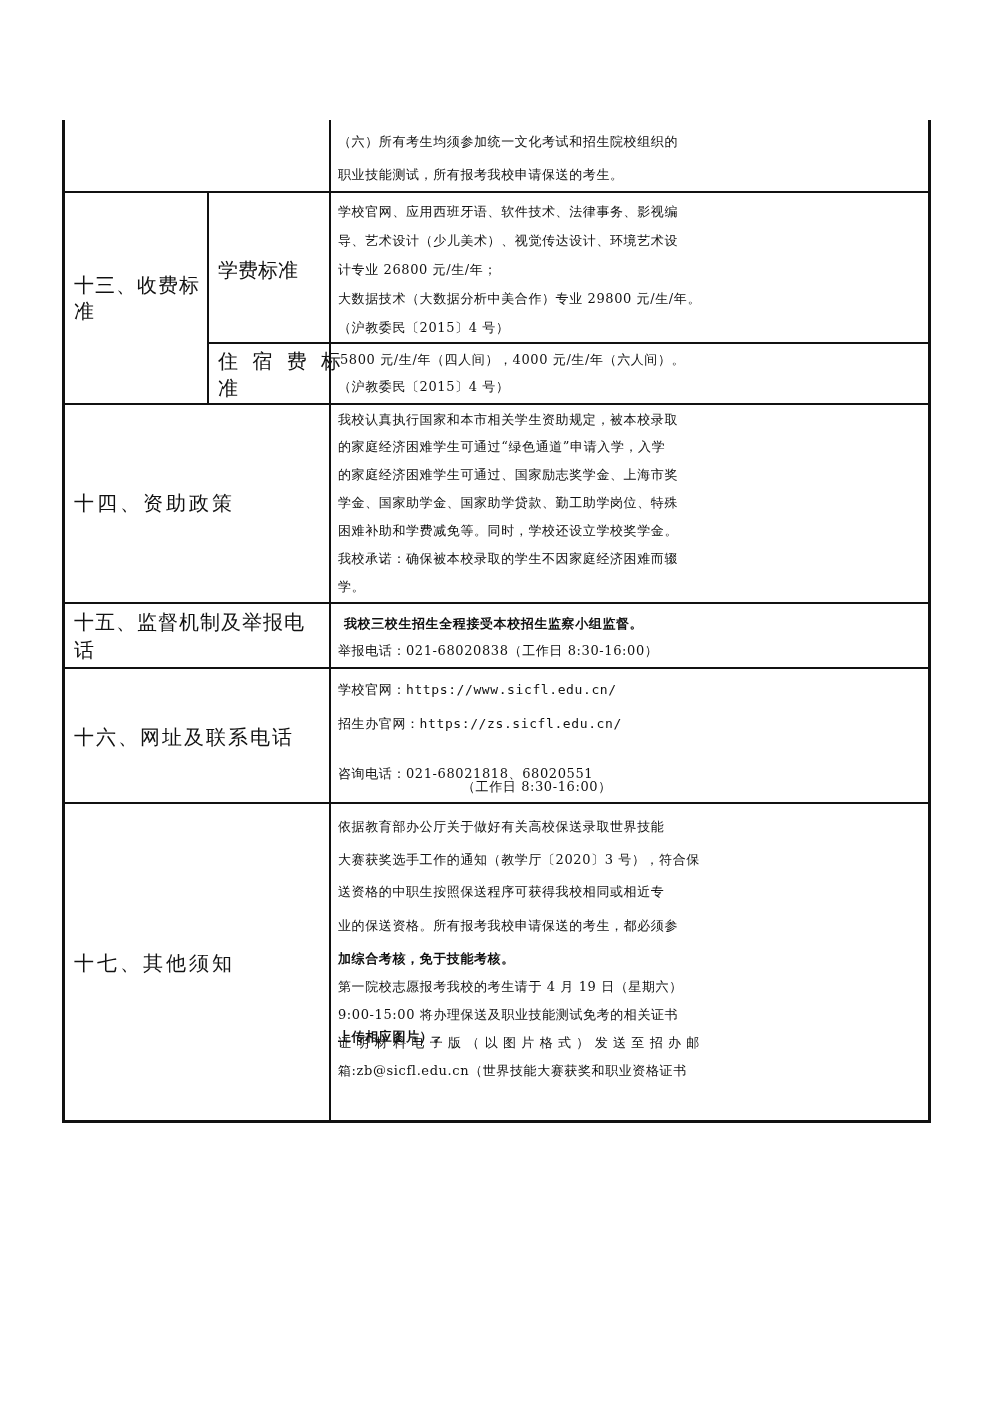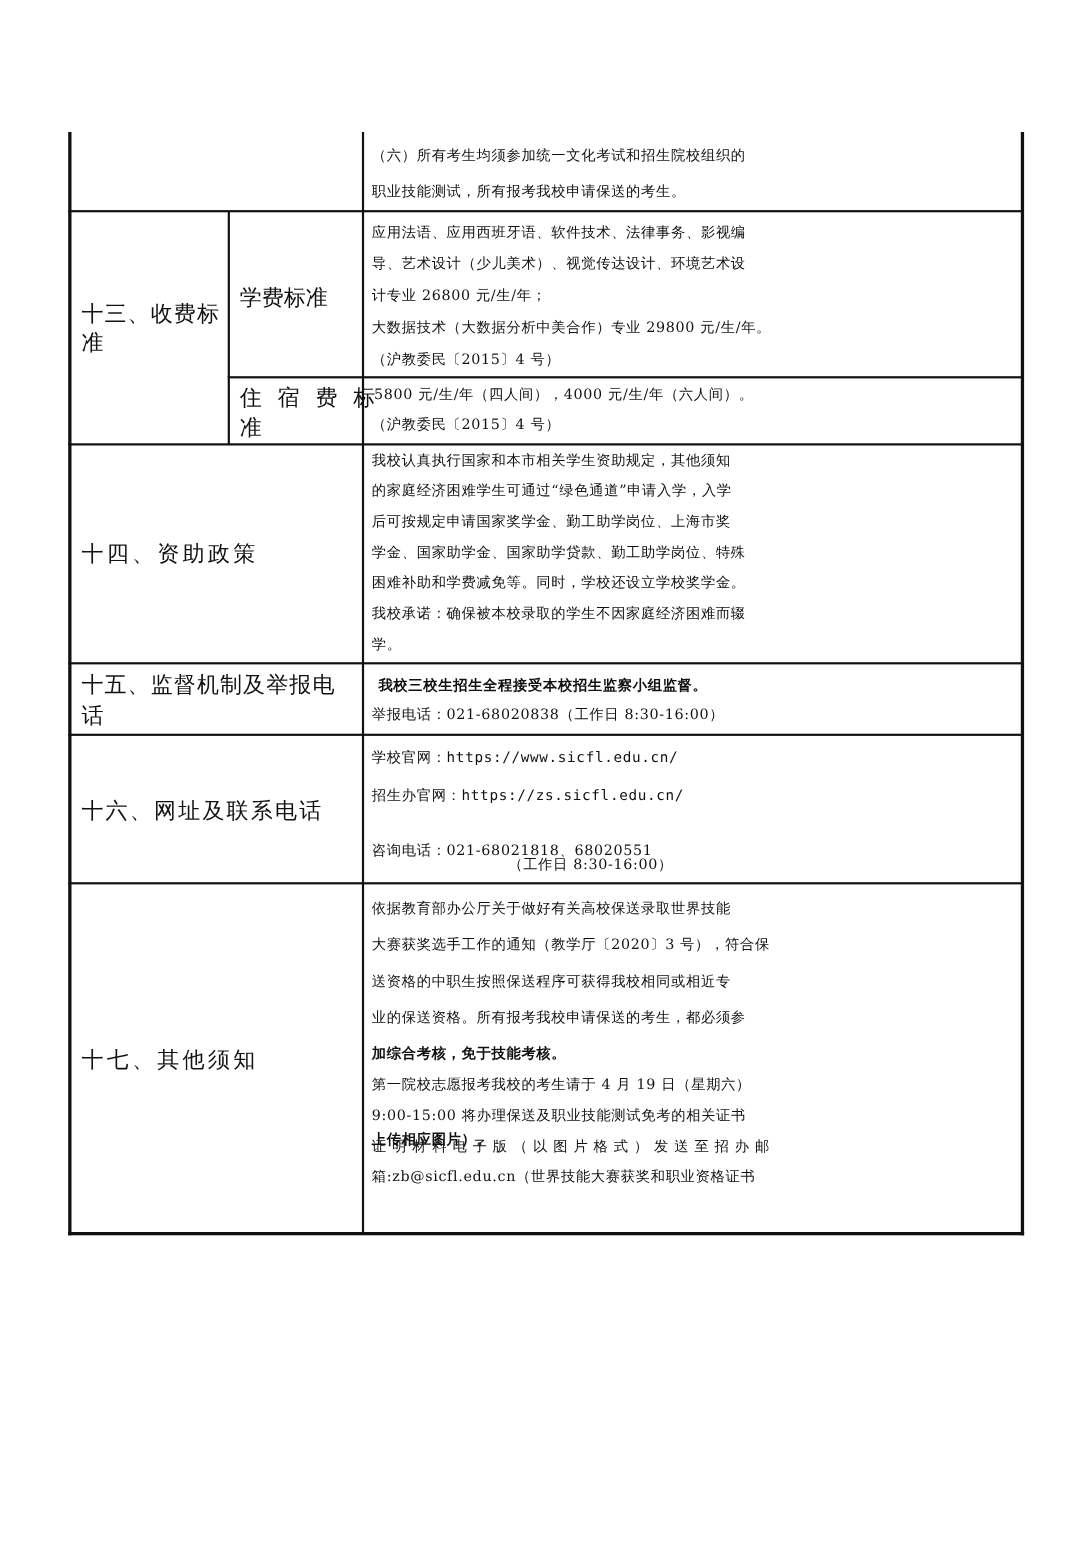--- a/index.html
+++ b/index.html
@@ -37,37 +37,37 @@
   <div>
     <div class="t" style="left:338px; top:130px;">（六）所有考生均须参加统一文化考试和招生院校组织的</div>
     <div class="t" style="left:338px; top:163px;">职业技能测试，所有报考我校申请保送的考生。</div>
   </div>
 
   <div>
     <div class="lbl" style="left:74px; top:272px;">十三、收费标</div>
     <div class="lbl" style="left:74px; top:298px;">准</div>
 
     <div class="sub" style="left:218px; top:257px;">学费标准</div>
-    <div class="t" style="left:338px; top:200px;">应用法语、应用西班牙语、软件技术、法律事务、影视编</div>
+    <div class="t" style="left:338px; top:200px;">学校官网、应用西班牙语、软件技术、法律事务、影视编</div>
     <div class="t" style="left:338px; top:229px;">导、艺术设计（少儿美术）、视觉传达设计、环境艺术设</div>
     <div class="t" style="left:338px; top:258px;">计专业 26800 元/生/年；</div>
     <div class="t" style="left:338px; top:287px;">大数据技术（大数据分析中美合作）专业 29800 元/生/年。</div>
     <div class="t" style="left:338px; top:316px;">（沪教委民〔2015〕4 号）</div>
 
     <div class="sub" style="left:218px; top:348px; letter-spacing:4px;">住 宿 费 标</div>
     <div class="sub" style="left:218px; top:375px;">准</div>
     <div class="t" style="left:340px; top:348px;">5800 元/生/年（四人间），4000 元/生/年（六人间）。</div>
     <div class="t" style="left:338px; top:375px;">（沪教委民〔2015〕4 号）</div>
   </div>
 
   <div>
     <div class="lbl" style="left:74px; top:490px; letter-spacing:3px;">十四、资助政策</div>
-    <div class="t" style="left:338px; top:408px;">我校认真执行国家和本市相关学生资助规定，其他须知</div>
+    <div class="t" style="left:338px; top:408px;">我校认真执行国家和本市相关学生资助规定，被本校录取</div>
     <div class="t" style="left:338px; top:435px;">的家庭经济困难学生可通过“绿色通道”申请入学，入学</div>
-    <div class="t" style="left:338px; top:463px;">后可按规定申请国家奖学金、勤工助学岗位、上海市奖</div>
+    <div class="t" style="left:338px; top:463px;">的家庭经济困难学生可通过、国家励志奖学金、上海市奖</div>
     <div class="t" style="left:338px; top:491px;">学金、国家助学金、国家助学贷款、勤工助学岗位、特殊</div>
     <div class="t" style="left:338px; top:519px;">困难补助和学费减免等。同时，学校还设立学校奖学金。</div>
     <div class="t" style="left:338px; top:547px;">我校承诺：确保被本校录取的学生不因家庭经济困难而辍</div>
     <div class="t" style="left:338px; top:575px;">学。</div>
   </div>
 
   <div>
     <div class="lbl" style="left:74px; top:609px;">十五、监督机制及举报电</div>
     <div class="lbl" style="left:74px; top:637px;">话</div>
     <div class="t" style="left:344px; top:612px;font-weight:bold;">我校三校生招生全程接受本校招生监察小组监督。</div>

